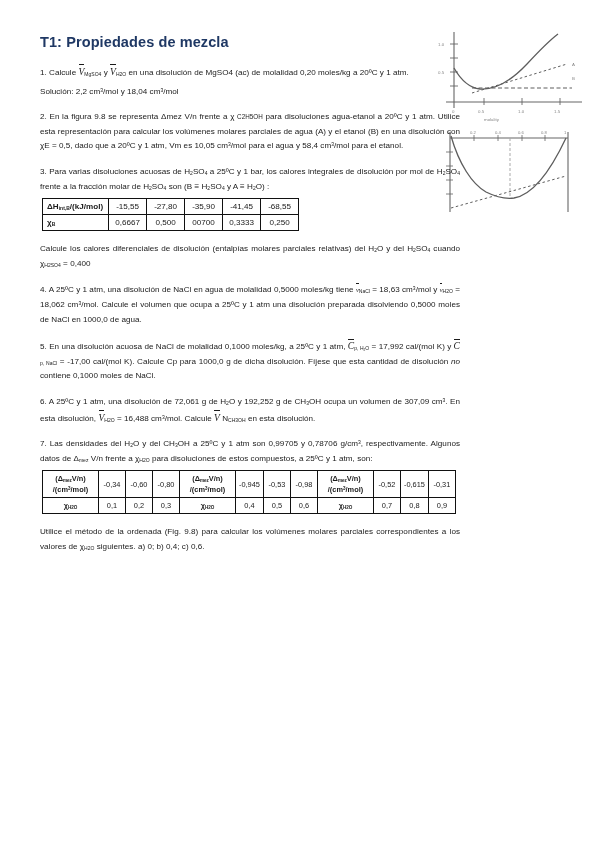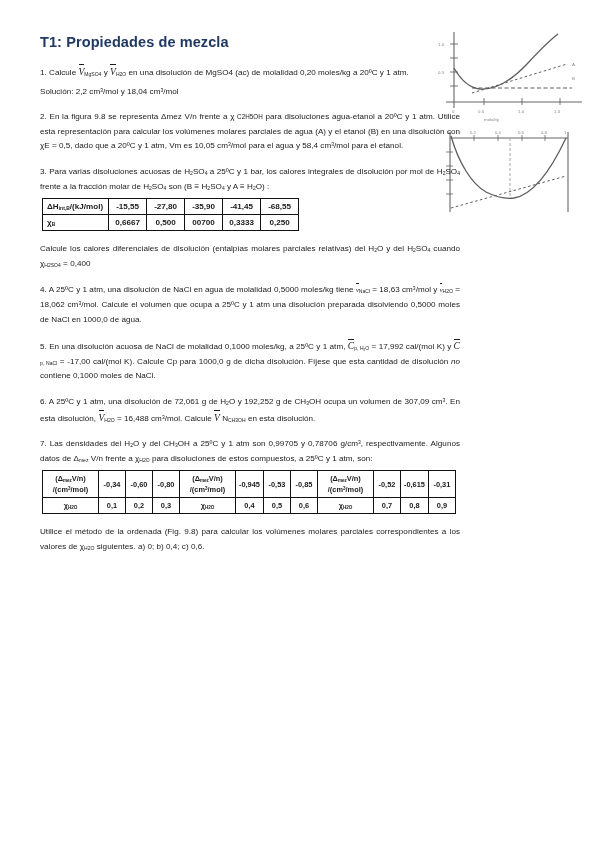--- a/index.html
+++ b/index.html
@@ -60,39 +60,39 @@
   }
   table.dt {
     border-collapse: collapse;
     margin: 3px 0 11px 2px;
     font-size: 8.1px;
   }
   table.dt td {
     border: 1px solid #111;
     padding: 3px 5px;
     white-space: nowrap;
-    font-weight: bold;
+    font-weight: normal;
   }
   table.dt td.lbl {
     font-weight: bold;
     text-align: left;
     padding-left: 4px;
   }
   table.dt td.val { text-align: center; min-width: 38px; }
 
   table.dt2 {
     border-collapse: collapse;
     margin: 4px 0 11px 2px;
     font-size: 7.4px;
   }
   table.dt2 td {
     border: 1px solid #111;
     padding: 2px 3px;
     text-align: center;
-    font-weight: bold;
+    font-weight: normal;
     white-space: nowrap;
     line-height: 11px;
   }
   table.dt2 td.hdr { min-width: 56px; font-weight: bold; }
   table.dt2 td.v { min-width: 27px; }
   .fig {
     position: absolute;
     opacity: 0.72;
   }
   #fig-top { left: 432px; top: 24px; width: 156px; height: 106px; }
@@ -258,21 +258,21 @@
           (Δ<sub>mez</sub>V/n)<br>/(cm<sup>3</sup>/mol)
         </td>
         <td class="v">-0,34</td>
         <td class="v">-0,60</td>
         <td class="v">-0,80</td>
         <td class="hdr">
           (Δ<sub>mez</sub>V/n)<br>/(cm<sup>3</sup>/mol)
         </td>
         <td class="v">-0,945</td>
         <td class="v">-0,53</td>
-        <td class="v">-0,85</td>
+        <td class="v">-0,98</td>
         <td class="hdr">
           (Δ<sub>mez</sub>V/n)<br>/(cm<sup>3</sup>/mol)
         </td>
         <td class="v">-0,52</td>
         <td class="v">-0,615</td>
         <td class="v">-0,31</td>
       </tr>
       <tr>
         <td class="hdr">χ<sub>H2O</sub></td>
         <td class="v">0,1</td>

